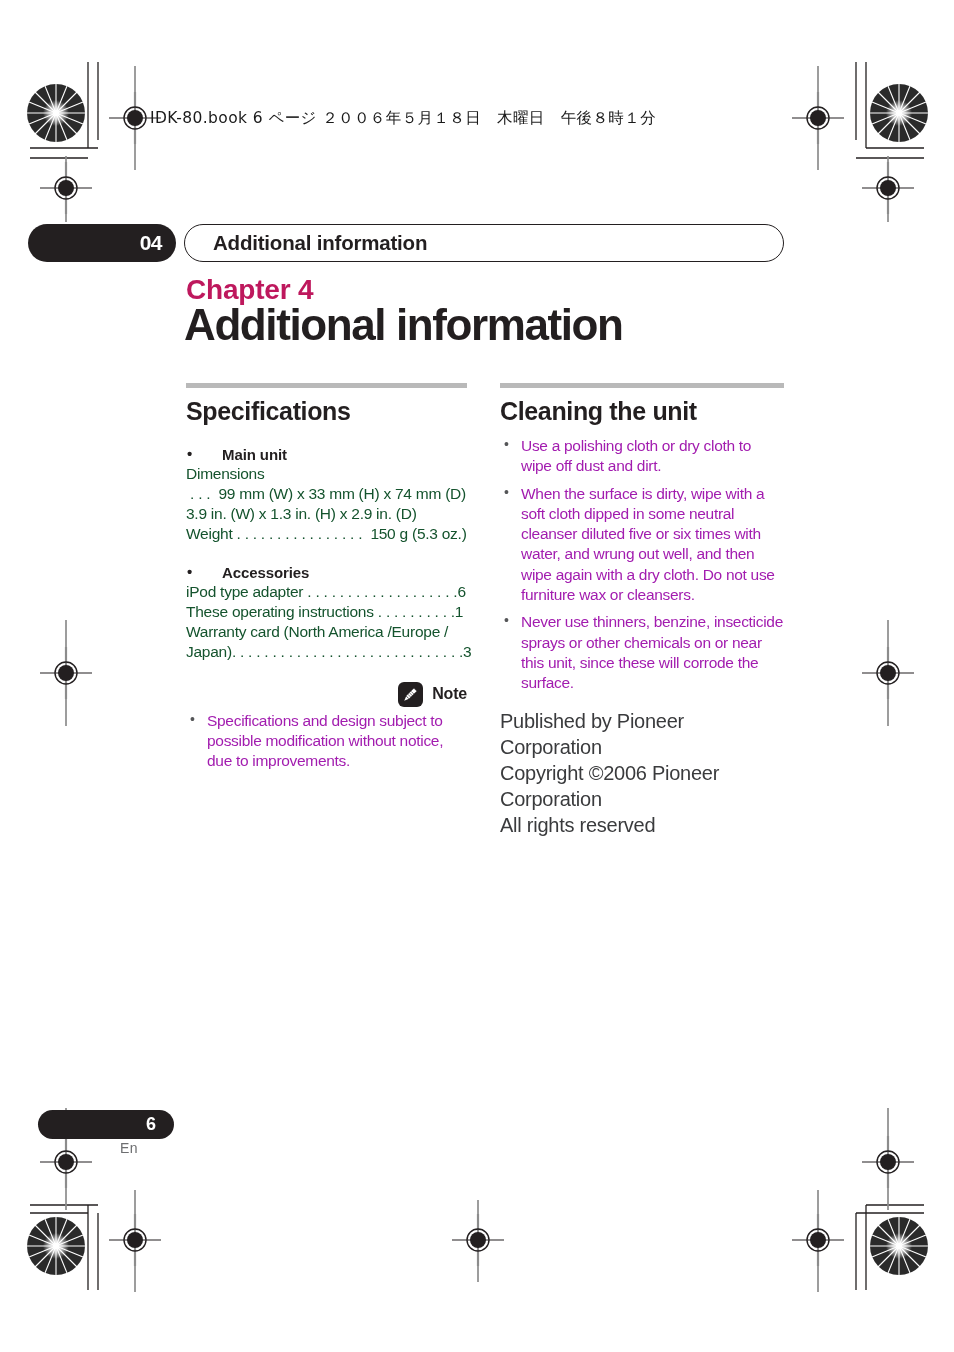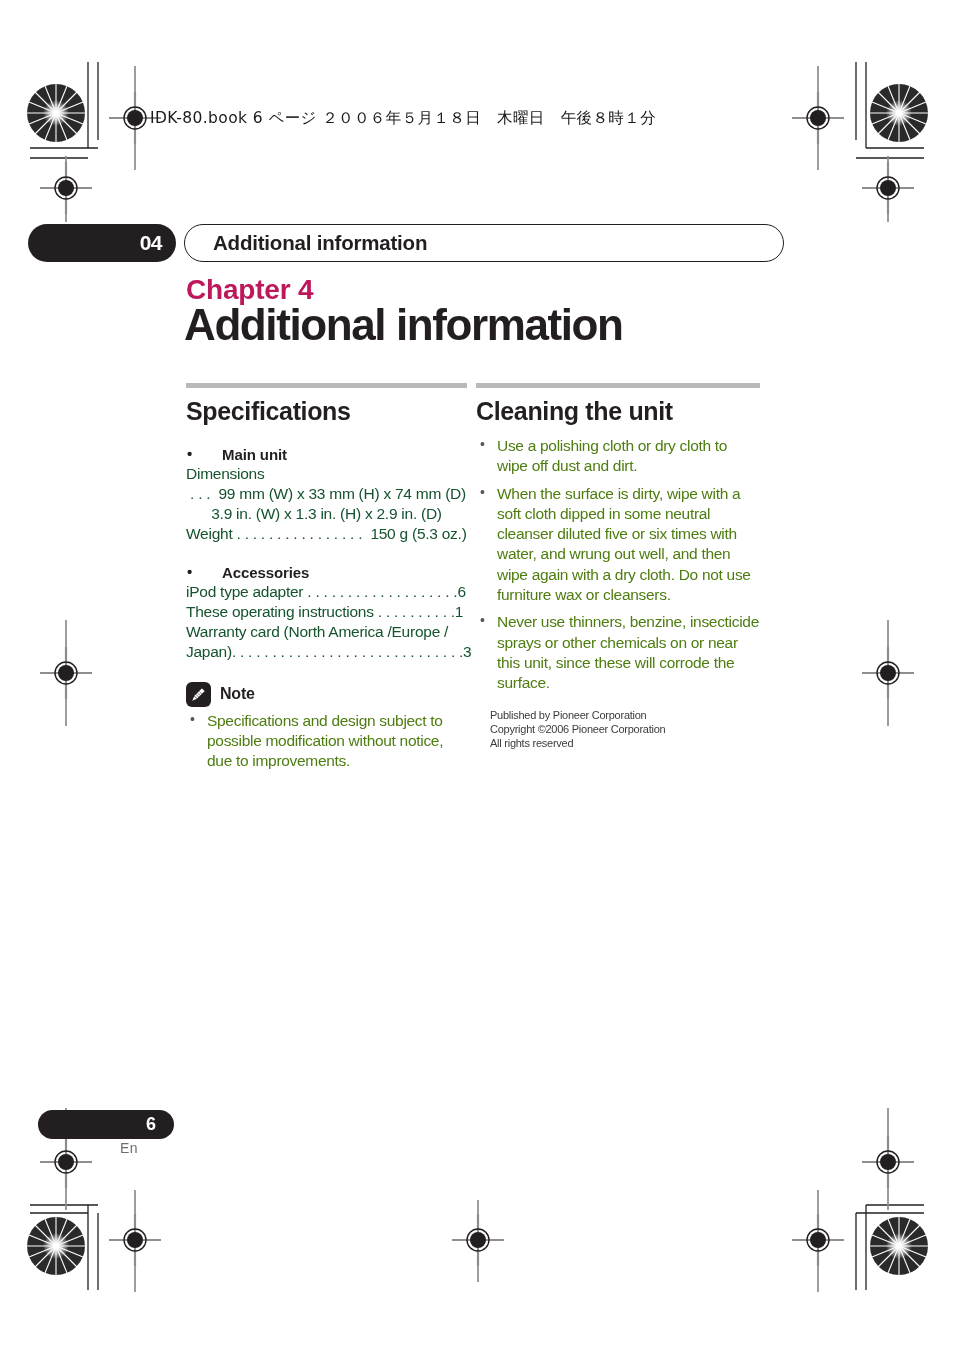--- a/index.html
+++ b/index.html
@@ -86,21 +86,21 @@
     font-size: 44px;
     font-weight: bold;
     color: #231f20;
     letter-spacing: -1.4px;
     line-height: 1.15;
   }
 
   
   .col { position: absolute; top: 383px; }
   .col-left  { left: 186px;  width: 281px; }
-  .col-right { left: 476px;  width: 284px; }
+  .col-right { left: 500px;  width: 284px; }
 
   .rule {
     height: 5px;
     background: #b9b9b9;
     margin-bottom: 9px;
   }
 
   h2.sec {
     font-size: 25px;
     font-weight: bold;
@@ -129,29 +129,30 @@
   }
 
   .spec-line {
     font-size: 15.5px;
     color: #14532d;
     line-height: 1.29;
     white-space: pre;
     letter-spacing: -0.25px;
     font-family: "Liberation Sans", sans-serif;
   }
-  .spec-line.indent-r { text-align: center; }
+  .spec-line.indent-r { text-align: left; }
 
   
   .note-wrap { margin-top: 20px; }
   .note-head {
     display: flex;
     align-items: center;
     gap: 9px;
     margin-bottom: 4px;
+    justify-content: flex-end;
   }
   .note-icon {
     width: 25px; height: 25px;
     background: #231f20;
     border-radius: 6px;
     display: inline-flex;
     align-items: center;
     justify-content: center;
     flex: 0 0 auto;
   }
@@ -161,41 +162,40 @@
     color: #231f20;
     letter-spacing: -0.2px;
   }
 
   ul.blist { list-style: none; }
   ul.blist li {
     position: relative;
     padding-left: 21px;
     font-size: 15.5px;
     line-height: 1.31;
-    color: #4d7c0f;
+    color: #a21caf;
     letter-spacing: -0.3px;
     margin-bottom: 4px;
   }
   ul.blist li::before {
     content: "\2022";
     position: absolute;
     left: 4px;
     top: -1px;
     font-size: 14px;
     color: #555658;
   }
   ul.blist.tight li { margin-bottom: 7px; }
 
   .pub {
     margin-top: 14px;
-    font-size: 11px;
+    font-size: 20px;
     line-height: 1.3;
     color: #3a3b3d;
     letter-spacing: -0.25px;
-    margin-left: 14px;
   }
 
   
   .pagepill {
     position: absolute;
     left: 38px; top: 1110px;
     width: 136px; height: 29px;
     background: #231f20;
     border-radius: 15px;
     color: #ffffff;

